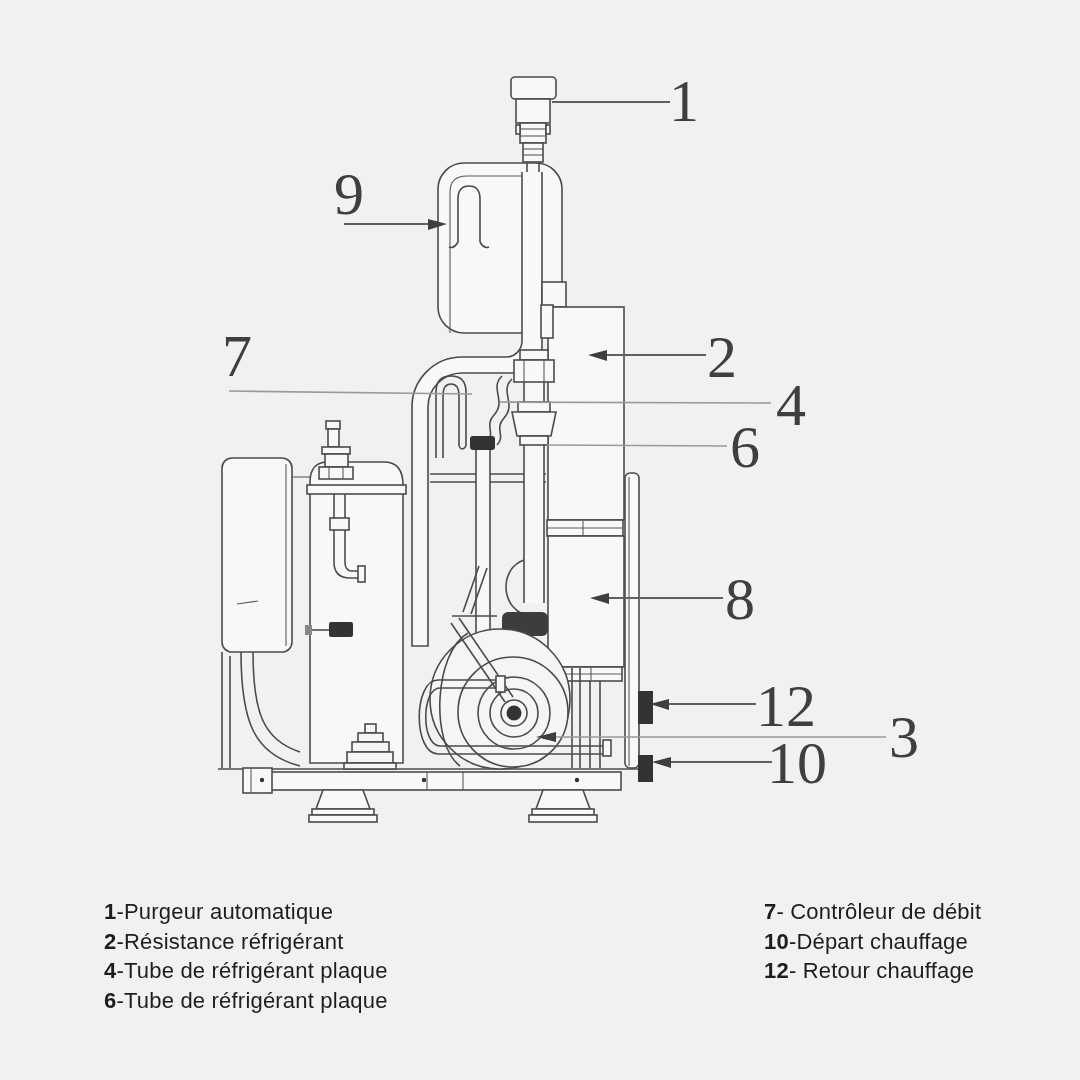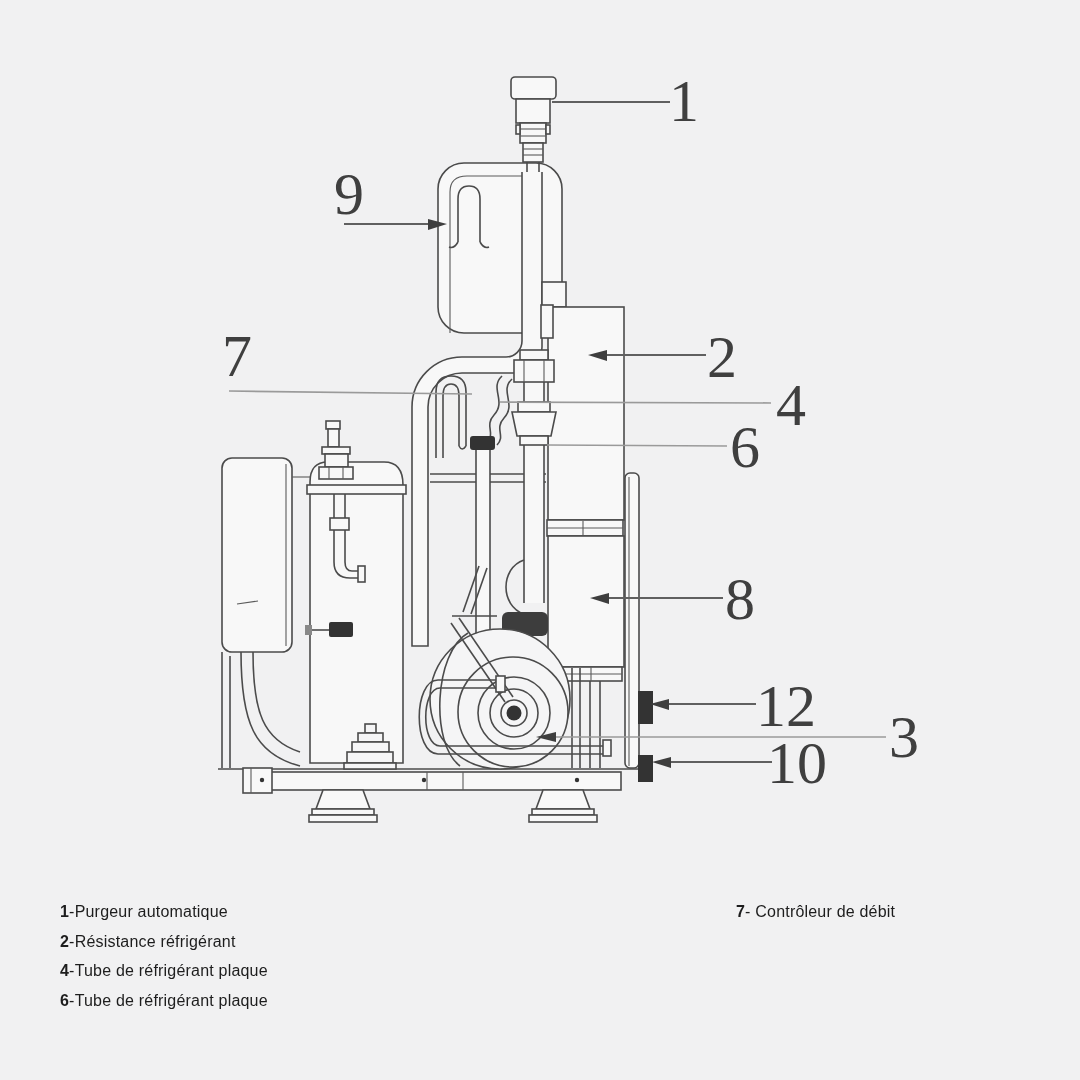--- a/index.html
+++ b/index.html
@@ -10,22 +10,22 @@
   .ln{stroke:#4b4b4b;stroke-width:1.6;fill:none;}
   .lnf{stroke:#4b4b4b;stroke-width:1.6;fill:#f8f8f8;}
   .lnw{stroke:#4b4b4b;stroke-width:1.6;fill:#f5f5f6;}
   .thin{stroke:#5a5a5a;stroke-width:1.1;fill:none;}
   .dark{fill:#333;stroke:none;}
   .cl{stroke:#9a9a9a;stroke-width:1.7;fill:none;}
   .cld{stroke:#606060;stroke-width:2;fill:none;}
   .ah{fill:#3e3e3e;stroke:none;}
   .num{font-family:"Liberation Serif",serif;font-size:60px;fill:#3f3f3f;
        text-anchor:middle;}
-  .legend-col{position:absolute;color:#1d1d1d;font-size:16px;line-height:29.5px;
-      letter-spacing:.2px;font-weight:500;}
+  .legend-col{position:absolute;color:#1d1d1d;font-size:22px;line-height:29.5px;
+      letter-spacing:.2px;font-weight:500;margin-left:44px;}
   .legend-col b{font-weight:700;}
   .legend-col .lrow span{white-space:pre;}
 </style>
 </head>
 <body>
 
 <div class="stage">
 
 <svg class="diagram" width="1080" height="880" viewBox="0 0 1080 880">
 
@@ -238,17 +238,19 @@
     <text class="num" x="797" y="783">10</text>
   </g>
 </svg>
 
 <div class="legend-col" style="left:60px;top:897px;">
   <div class="lrow"><b>1</b><span>-Purgeur automatique</span></div>
   <div class="lrow"><b>2</b><span>-Résistance réfrigérant</span></div>
   <div class="lrow"><b>4</b><span>-Tube de réfrigérant plaque</span></div>
   <div class="lrow"><b>6</b><span>-Tube de réfrigérant plaque</span></div>
 </div>
-<div class="legend-col" style="left:736px;top:897px;">
+<div class="legend-col" style="left:720px;top:897px;">
   <div class="lrow"><b>7</b><span>- Contrôleur de débit</span></div>
+  <div class="lrow"><b>10</b><span>-Départ chauffage</span></div>
+  <div class="lrow"><b>12</b><span>- Retour chauffage</span></div>
 </div>
 
 </div>
 
 </body></html>

